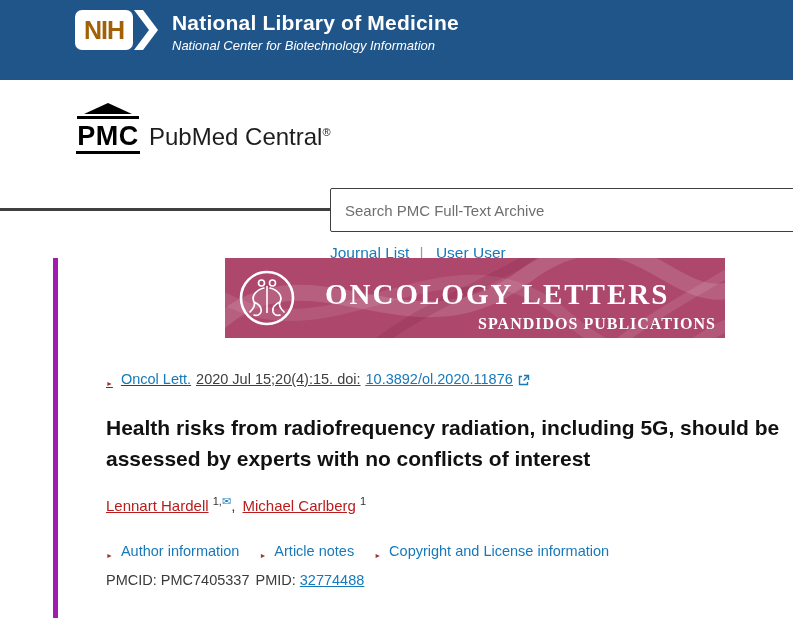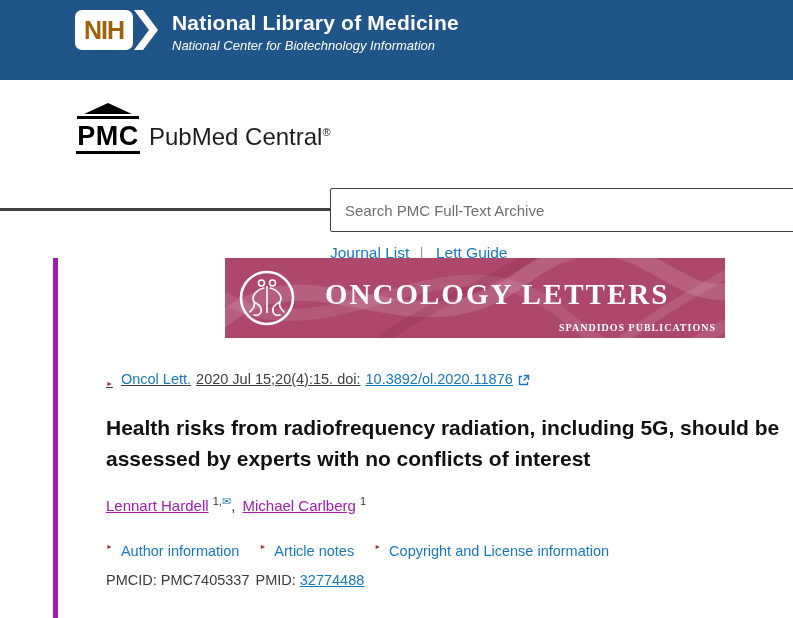--- a/index.html
+++ b/index.html
@@ -53,40 +53,40 @@
   }
   .banner-bg { position:absolute; inset:0; width:100%; height:100%; }
   .banner-logo { position:absolute; left:13px; top:11px; width:58px; height:58px; }
   .banner-title {
     position:absolute; left:100px; top:20px; color:#fff;
     font-family:"Liberation Serif", serif; font-weight:bold; font-size:29px; letter-spacing:2px;
     white-space:nowrap;
   }
   .banner-pub {
     position:absolute; right:9px; bottom:5px; color:#fff;
-    font-family:"Liberation Serif", serif; font-weight:bold; font-size:10px; letter-spacing:1px;
+    font-family:"Liberation Serif", serif; font-weight:bold; font-size:16px; letter-spacing:1px;
   }
 
   .citation { margin-top:33px; font-size:14.5px; color:#3f3f3f; display:flex; align-items:flex-end;text-decoration:underline; }
   .marker { font-size:7px; color:#a0342b; margin-right:8px; line-height:1; }
   .citation a.jlink { color:#1779ba; text-decoration:none; cursor:pointer; }
   .citation .cit-text { margin-left:5px; }
   .citation a.doi { color:#1779ba; text-decoration:underline; margin-left:5px; cursor:pointer; }
   .ext-icon { margin-left:4px; display:block; }
 
   .article-title { margin-top:25px; max-width:692px; font-size:21px; line-height:31px; font-weight:bold; color:#111; }
 
   .authors { margin-top:21px; font-size:15px; color:#333; }
-  .authors a { color:#a21caf; text-decoration:underline; cursor:pointer; }
+  .authors a { color:#b91c1c; text-decoration:underline; cursor:pointer; }
   .authors sup { font-size:11px; color:#333; }
   .authors sup .env { color:#1779ba; font-size:11px; }
   .authors .comma { margin-right:3px; }
 
   .info-links { margin-top:29px; font-size:14.5px; display:flex; align-items:center; gap:20px; }
-  .info-link { display:flex; align-items:flex-start; cursor:pointer; }
+  .info-link { display:flex; align-items:flex-end; cursor:pointer; }
   .info-link a { color:#1779ba; text-decoration:none; }
 
   .ids { margin-top:13px; font-size:14.5px; color:#3b3b3b; }
   .ids .pmid-label { margin-left:2px; }
   .ids a { color:#1779ba; text-decoration:underline; cursor:pointer; }
 </style>
 </head>
 <body>
 
 <header class="nih-header">
@@ -112,21 +112,21 @@
         <rect x="1" y="13" width="62" height="3" fill="#000"></rect>
       </svg>
       <span class="pmc-acronym">PMC</span>
     </div>
     <div class="pmc-name"><span>PubMed Central</span><sup>®</sup></div>
   </div>
   <input class="pmc-search" type="text" placeholder="Search PMC Full-Text Archive" style="">
   <div class="pmc-links">
     <a>Journal List</a>
     <span class="sep">|</span>
-    <a>Lett Guide</a>
+    <a>User User</a>
   </div>
 </div>
 
 <main class="article">
 
   <div class="banner">
     <svg class="banner-bg" viewBox="0 0 500 80" preserveAspectRatio="none">
       <path d="M-20,78 C80,-30 180,110 300,18 S 460,95 540,8" stroke="rgba(255,255,255,0.13)" stroke-width="16" fill="none"></path>
       <path d="M-20,28 C100,120 220,-45 340,58 S 480,35 540,70" stroke="rgba(255,255,255,0.09)" stroke-width="12" fill="none"></path>
       <path d="M140,95 C200,45 260,30 330,-15" stroke="rgba(110,20,55,0.16)" stroke-width="10" fill="none"></path>

